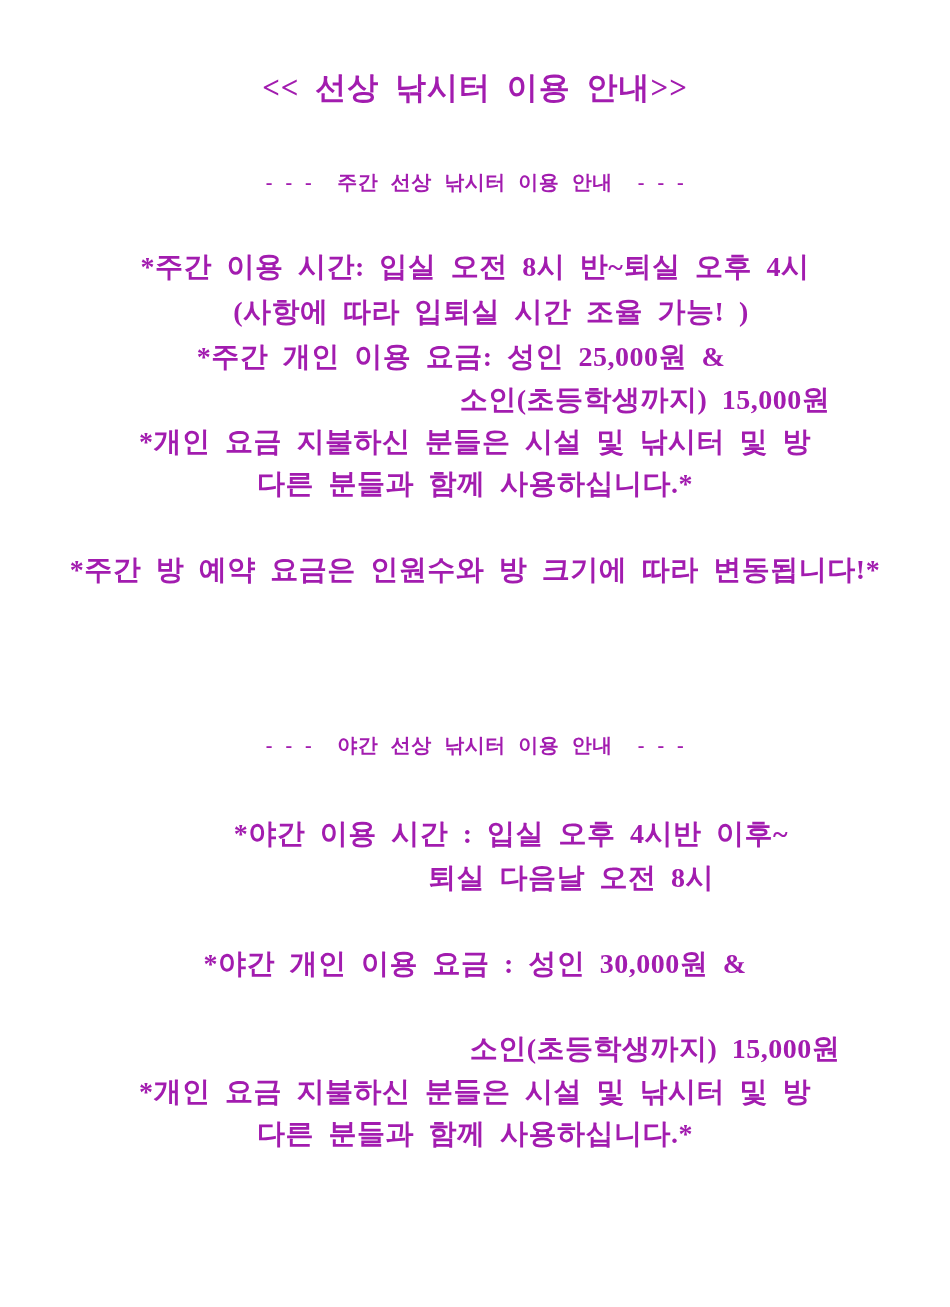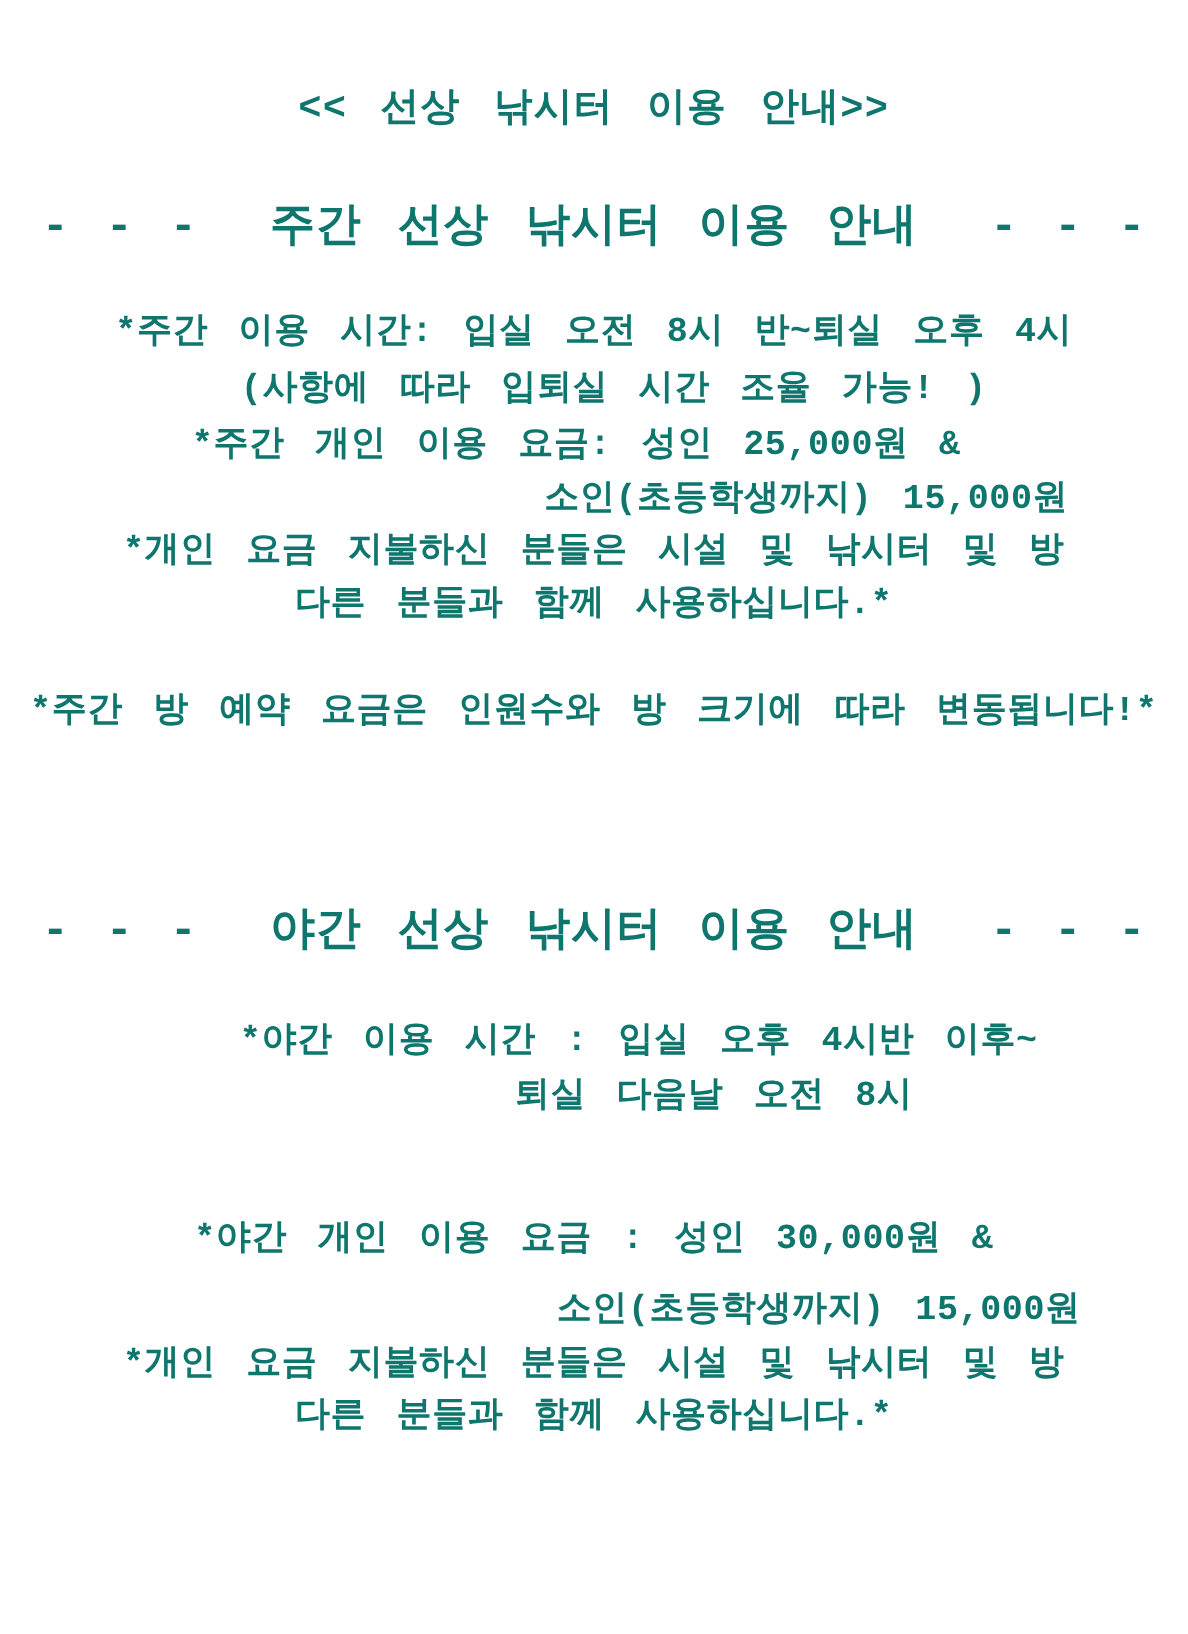--- a/index.html
+++ b/index.html
@@ -6,57 +6,57 @@
     margin: 0;
     padding: 0;
     background: #ffffff;
   }
   .page {
     position: relative;
     width: 950px;
     height: 1307px;
     background: #ffffff;
     overflow: hidden;
-    font-family: Liberation Mono, monospace;
-    color: #0f766e;
+    font-family: Liberation Serif, serif;
+    color: #a21caf;
   }
   .line {
     position: absolute;
     left: 0;
     width: 100%;
     text-align: center;
     font-weight: bold;
     font-size: 28px;
     line-height: 32px;
     white-space: pre;
     word-spacing: 7px;
     letter-spacing: 0.5px;
   }
   .title {
     font-size: 31px;
     letter-spacing: 1px;
   }
   .heading {
-    font-size: 36px;
+    font-size: 20px;
   }
   
   .t-title   { top: 72px; }
   .t-dayhead { top: 166px; }
   .t-l3  { top: 251px; }
   .t-l4  { top: 296px; margin-left: 16px; }
   .t-l5  { top: 341px; }
   .t-l6  { top: 384px; }
   .t-l7  { top: 426px; }
   .t-l8  { top: 468px; }
   .t-l9  { top: 554px; }
   .t-nighthead { top: 729px; }
   .t-l11 { top: 818px; margin-left: 36px; }
   .t-l12 { top: 862px; }
   .t-l13 { top: 904px; }
-  .t-l14 { top: 976px; }
+  .t-l14 { top: 948px; }
   .t-l15 { top: 1033px; }
   .t-l16 { top: 1076px; }
   .t-l17 { top: 1118px; }
   
   .shift-r170 { transform: translateX(170px); }
   .shift-r180 { transform: translateX(180px); }
   .shift-r96  { transform: translateX(96px); }
   .shift-l14  { transform: translateX(-14px); }
 </style>
 </head>

